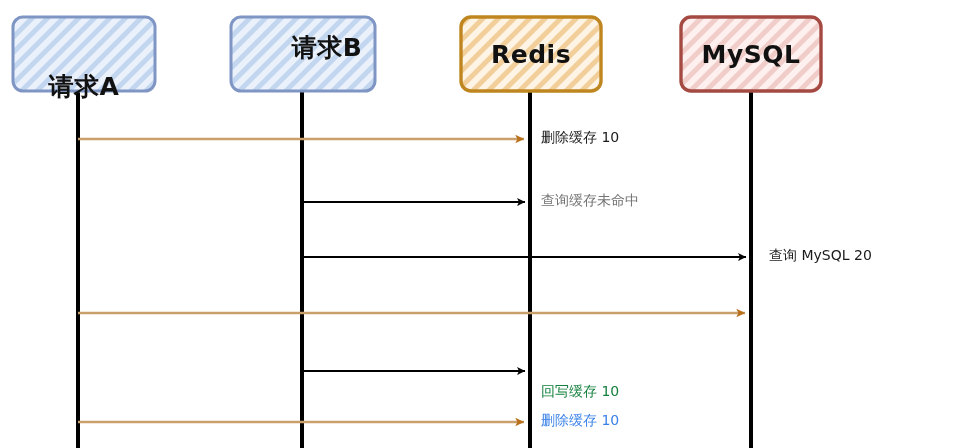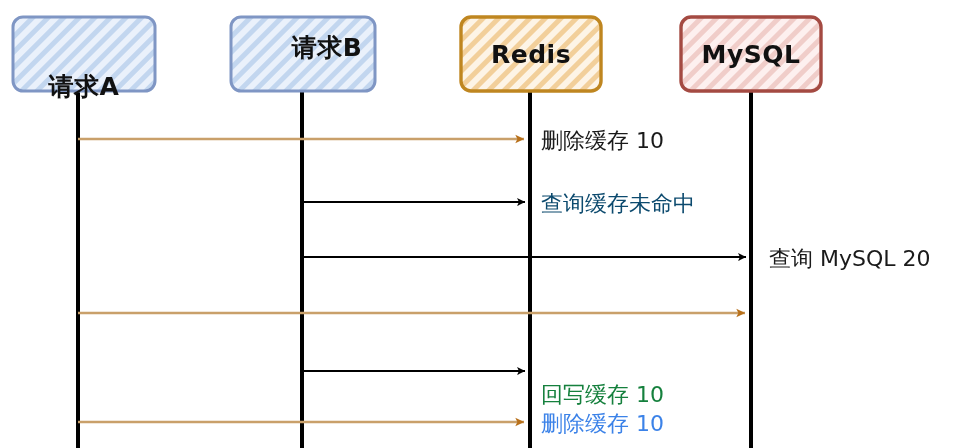--- a/index.html
+++ b/index.html
@@ -37,21 +37,21 @@
     font-size: 25px;
     font-weight: 700;
     color: #111111;
     letter-spacing: 0.5px;
     line-height: 1;
     user-select: none;
   }
   .msg-label {
     position: absolute;
     font-family: "DejaVu Sans", sans-serif;
-    font-size: 22px;
+    font-size: 14px;
     line-height: 1;
     white-space: nowrap;
     user-select: none;
   }
 </style>
 </head>
 <body>
 
 <div id="canvas">
 
@@ -108,18 +108,18 @@
     <span class="participant-label">请求B</span>
   </div>
   <div class="participant-box" style="left:681px; top:17px; width:140px; height:74px;">
     <span class="participant-label">MySQL</span>
   </div>
   <div class="participant-box" style="left:461px; top:17px; width:140px; height:74px;">
     <span class="participant-label">Redis</span>
   </div>
 
   <div class="msg-label" style="left:541px; top:130px; color:#1a1a1a;">删除缓存 10</div>
-  <div class="msg-label" style="left:541px; top:193px; color:#0c4a6e;">查询缓存未命中</div>
+  <div class="msg-label" style="left:541px; top:193px; color:#737373;">查询缓存未命中</div>
   <div class="msg-label" style="left:769px; top:248px; color:#1a1a1a;">查询 MySQL 20</div>
   <div class="msg-label" style="left:541px; top:384px; color:#15803d;">回写缓存 10</div>
   <div class="msg-label" style="left:541px; top:413px; color:#3b82e8;">删除缓存 10</div>
 
 </div>
 
 </body></html>

